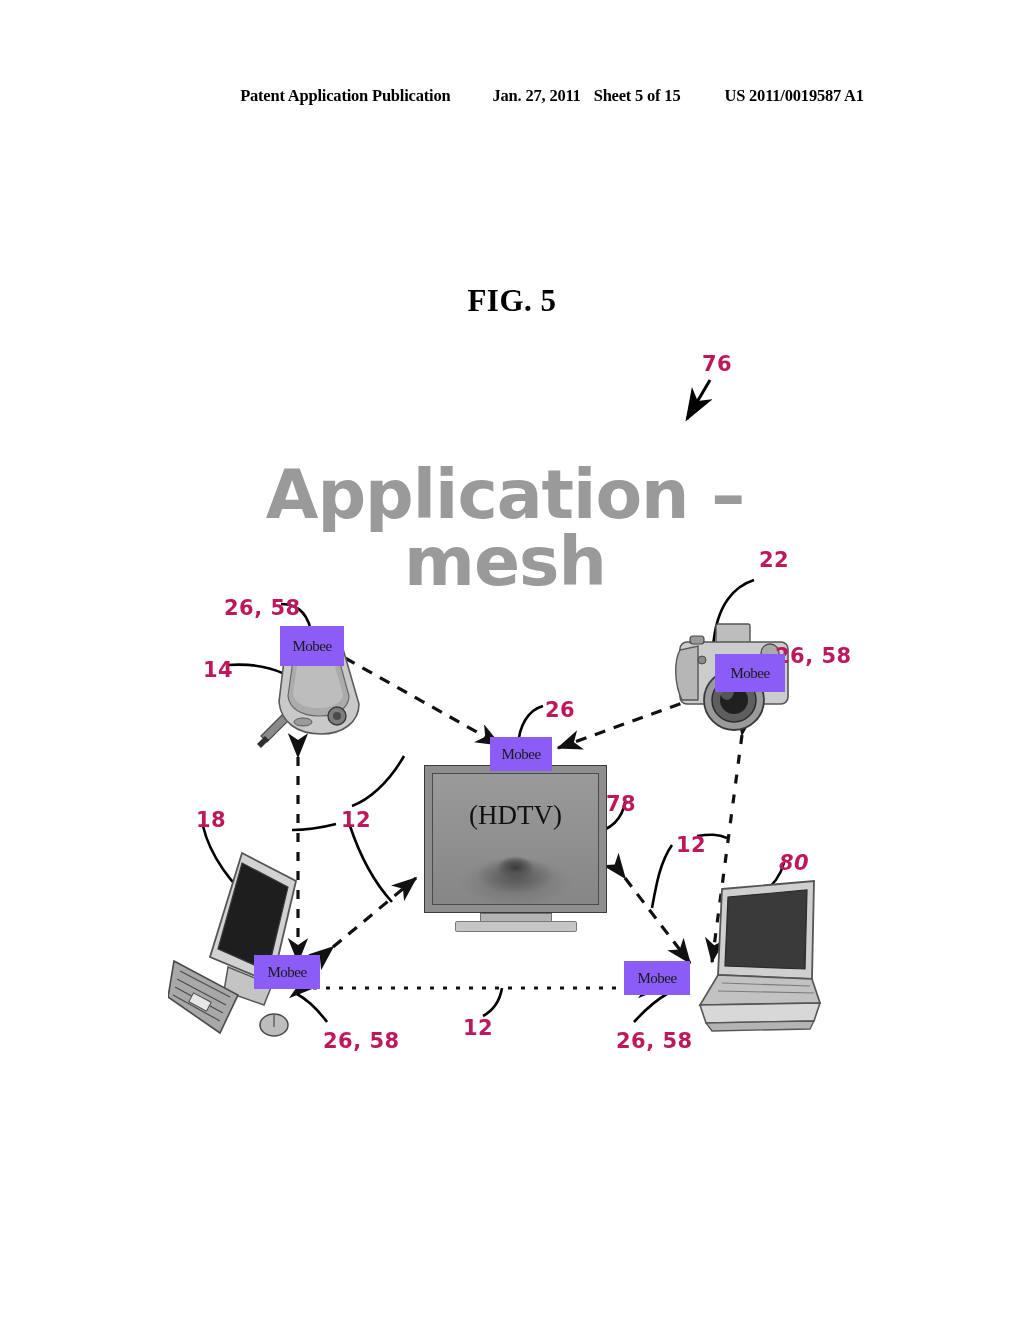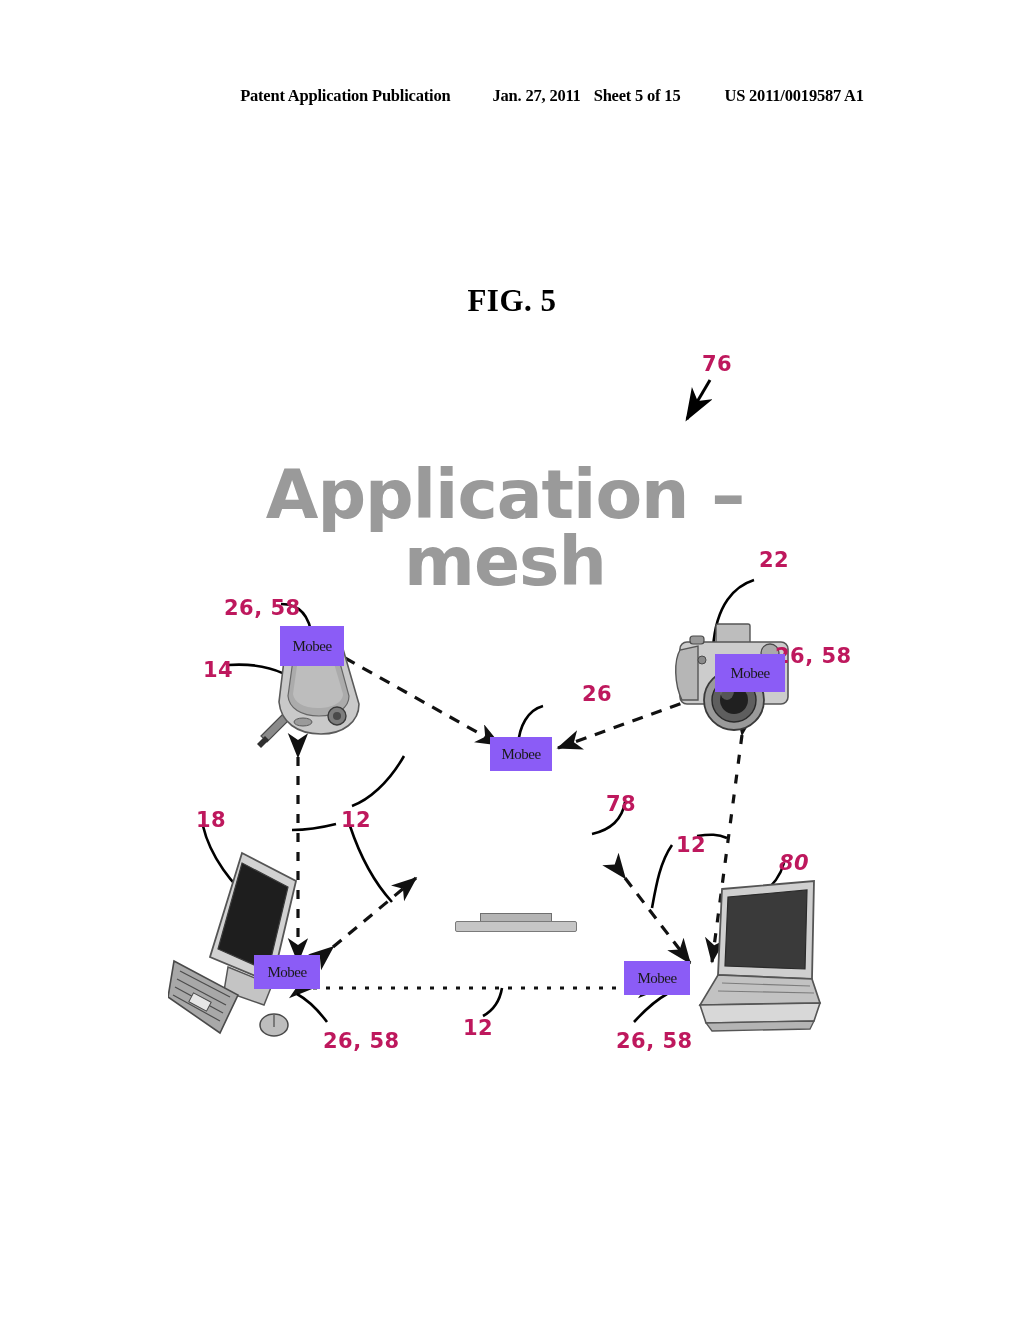--- a/index.html
+++ b/index.html
@@ -261,20 +261,24 @@
       <ellipse cx="55" cy="71" rx="7" ry="9" fill="#6e6e6e" opacity="0.7"></ellipse>
 
       <circle cx="30" cy="40" r="4" fill="#8a8a8a" stroke="#4a4a4a" stroke-width="1"></circle>
     </svg>
     <div class="mobee" style="left:43px; top:34px; width:70px; height:38px;">
       <span>Mobee</span>
     </div>
   </div>
 
   <div id="hdtv-wrap">
+    <div id="hdtv-bezel">
+      <div id="hdtv-screen"></div>
+      <div id="hdtv-label">(HDTV)</div>
+    </div>
     <div id="hdtv-neck"></div>
     <div id="hdtv-base"></div>
     <div class="mobee" style="left:66px; top:-28px; width:62px; height:34px;">
       <span>Mobee</span>
     </div>
   </div>
 
   <div class="device" id="desktop" style="left:168px; top:845px; width:180px; height:200px;">
     <svg width="180" height="200" viewBox="0 0 180 200">
 
@@ -318,21 +322,21 @@
     <div class="mobee" style="left:-40px; top:86px; width:66px; height:34px;">
       <span>Mobee</span>
     </div>
   </div>
 
   <div class="ref" style="left:702px; top:352px;">76</div>
   <div class="ref" style="left:224px; top:596px;">26, 58</div>
   <div class="ref" style="left:203px; top:658px;">14</div>
   <div class="ref" style="left:759px; top:548px;">22</div>
   <div class="ref" style="left:775px; top:644px;">26, 58</div>
-  <div class="ref" style="left:545px; top:682px;margin-left:37px;">26</div>
+  <div class="ref" style="left:545px; top:698px;">26</div>
   <div class="ref" style="left:606px; top:792px;">78</div>
   <div class="ref" style="left:341px; top:808px;">12</div>
   <div class="ref" style="left:196px; top:808px;">18</div>
   <div class="ref" style="left:676px; top:833px;">12</div>
   <div class="ref" style="left:779px; top:851px;font-style:italic;">80</div>
   <div class="ref" style="left:323px; top:1029px;">26, 58</div>
   <div class="ref" style="left:463px; top:1016px;">12</div>
   <div class="ref" style="left:616px; top:1029px;">26, 58</div>
 
 </div>

